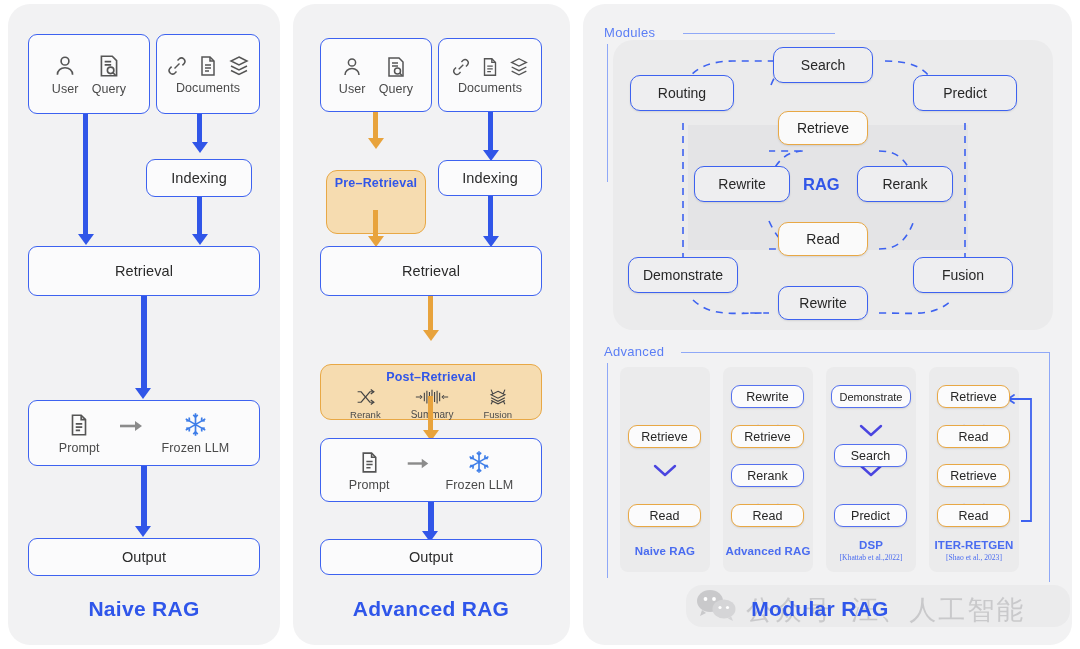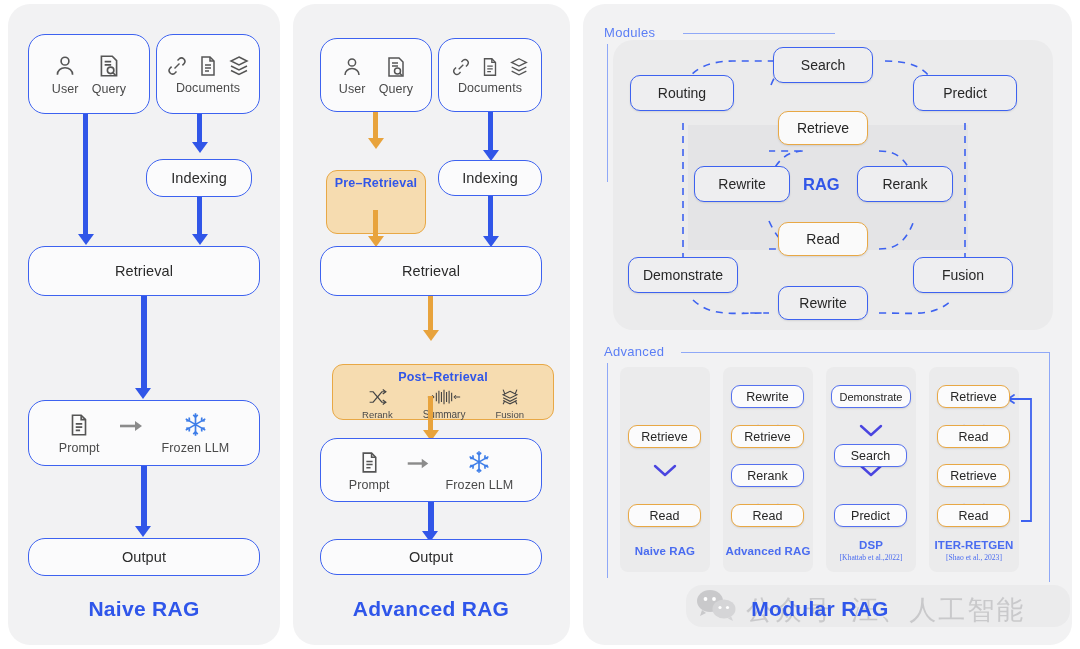--- a/index.html
+++ b/index.html
@@ -5,21 +5,21 @@
   html,body{margin:0;padding:0;background:#fff;}
   body{width:1080px;height:649px;position:relative;overflow:hidden;
        font-family:"Liberation Sans","DejaVu Sans",sans-serif;}
 
   .panel{position:absolute;background:#f2f2f3;border-radius:22px;}
   #panel-naive{left:8px;top:4px;width:272px;height:641px;}
   #panel-advanced{left:293px;top:4px;width:277px;height:641px;}
   #panel-modular{left:583px;top:4px;width:489px;height:641px;}
 
   .node{position:absolute;box-sizing:border-box;background:#fbfbfc;
-        border:1.6px solid #3d62f0;border-radius:17px;
+        border:1.6px solid #3d62f0;border-radius:9px;
         display:flex;align-items:center;justify-content:center;
         color:#2b2b2b;font-size:14.5px;letter-spacing:.1px;}
   .node.tall{flex-direction:column;}
 
   .orangebox{position:absolute;box-sizing:border-box;background:#f6dcb0;
         border:1.6px solid #e8a845;border-radius:11px;margin-top:24px;}
 
   
   .arrow{position:absolute;background:#3156e8;}
   .arrow.o{background:#e8a33c;}
@@ -235,21 +235,21 @@
 <div class="arrow" style="left:488px;top:196px;width:5px;height:42px;"></div>
 <div class="ahead" style="left:482.5px;top:236px;"></div>
 
 <div class="node" style="left:320px;top:246px;width:222px;height:50px;">
   <span>Retrieval</span>
 </div>
 
 <div class="arrow o" style="left:428px;top:296px;width:5px;height:36px;"></div>
 <div class="ahead o" style="left:422.5px;top:330px;"></div>
 
-<div class="orangebox" style="left:332px;top:340px;width:222px;height:56px;">
+<div class="orangebox" style="left:320px;top:340px;width:222px;height:56px;">
   <div class="pre-title">Post–Retrieval</div>
   <div class="ico-row" style="gap:30px;margin-top:3px;">
     <div class="ico-cell">
       <svg width="21" height="18" viewBox="0 0 24 20" fill="none" stroke="#444" stroke-width="1.4">
         <path d="M3 4h4l10 12h4"></path>
           <path d="M3 16h4L17 4h4"></path>
           <path d="M18 1.5L21.5 4 18 6.5"></path>
           <path d="M18 13.5L21.5 16 18 18.5"></path>
         </svg>
       <span class="icon-label" style="font-size:9.5px;">Rerank</span>

